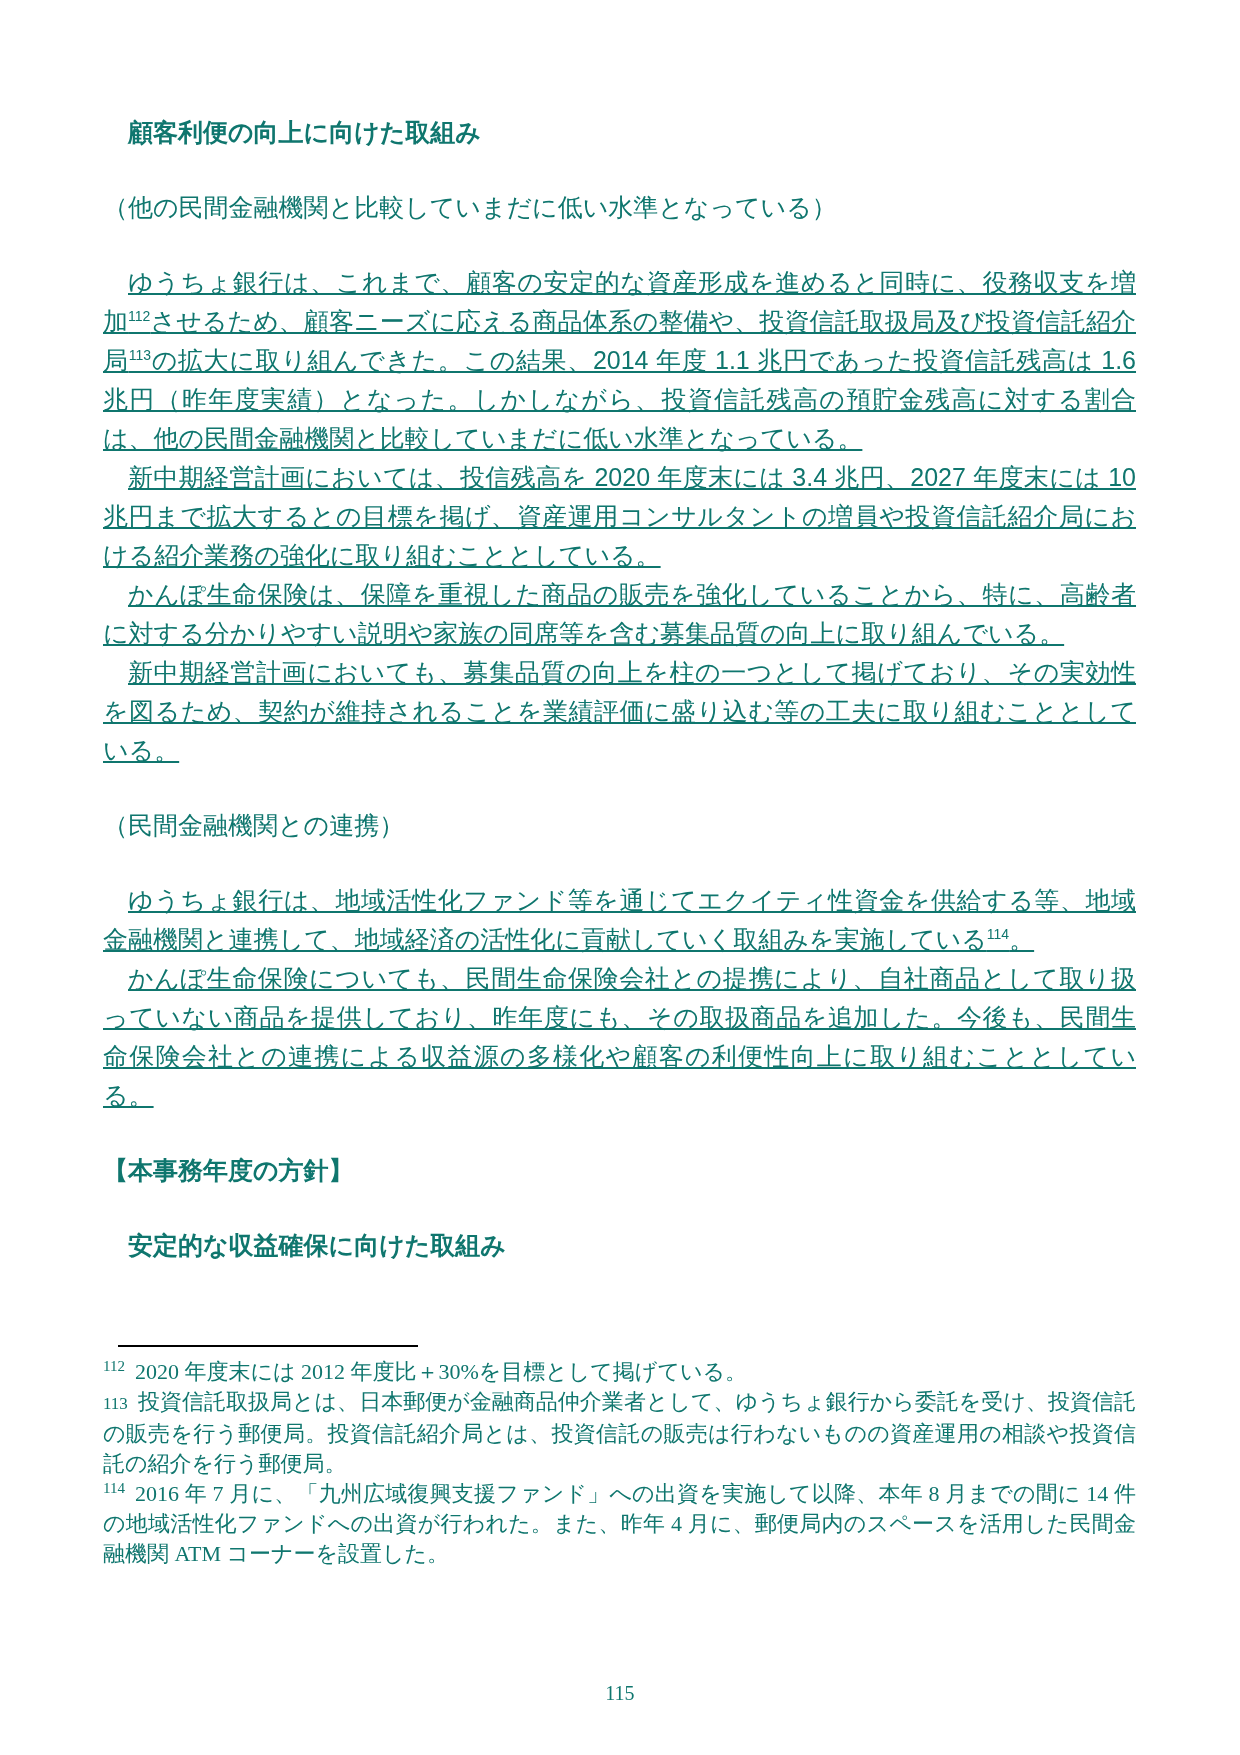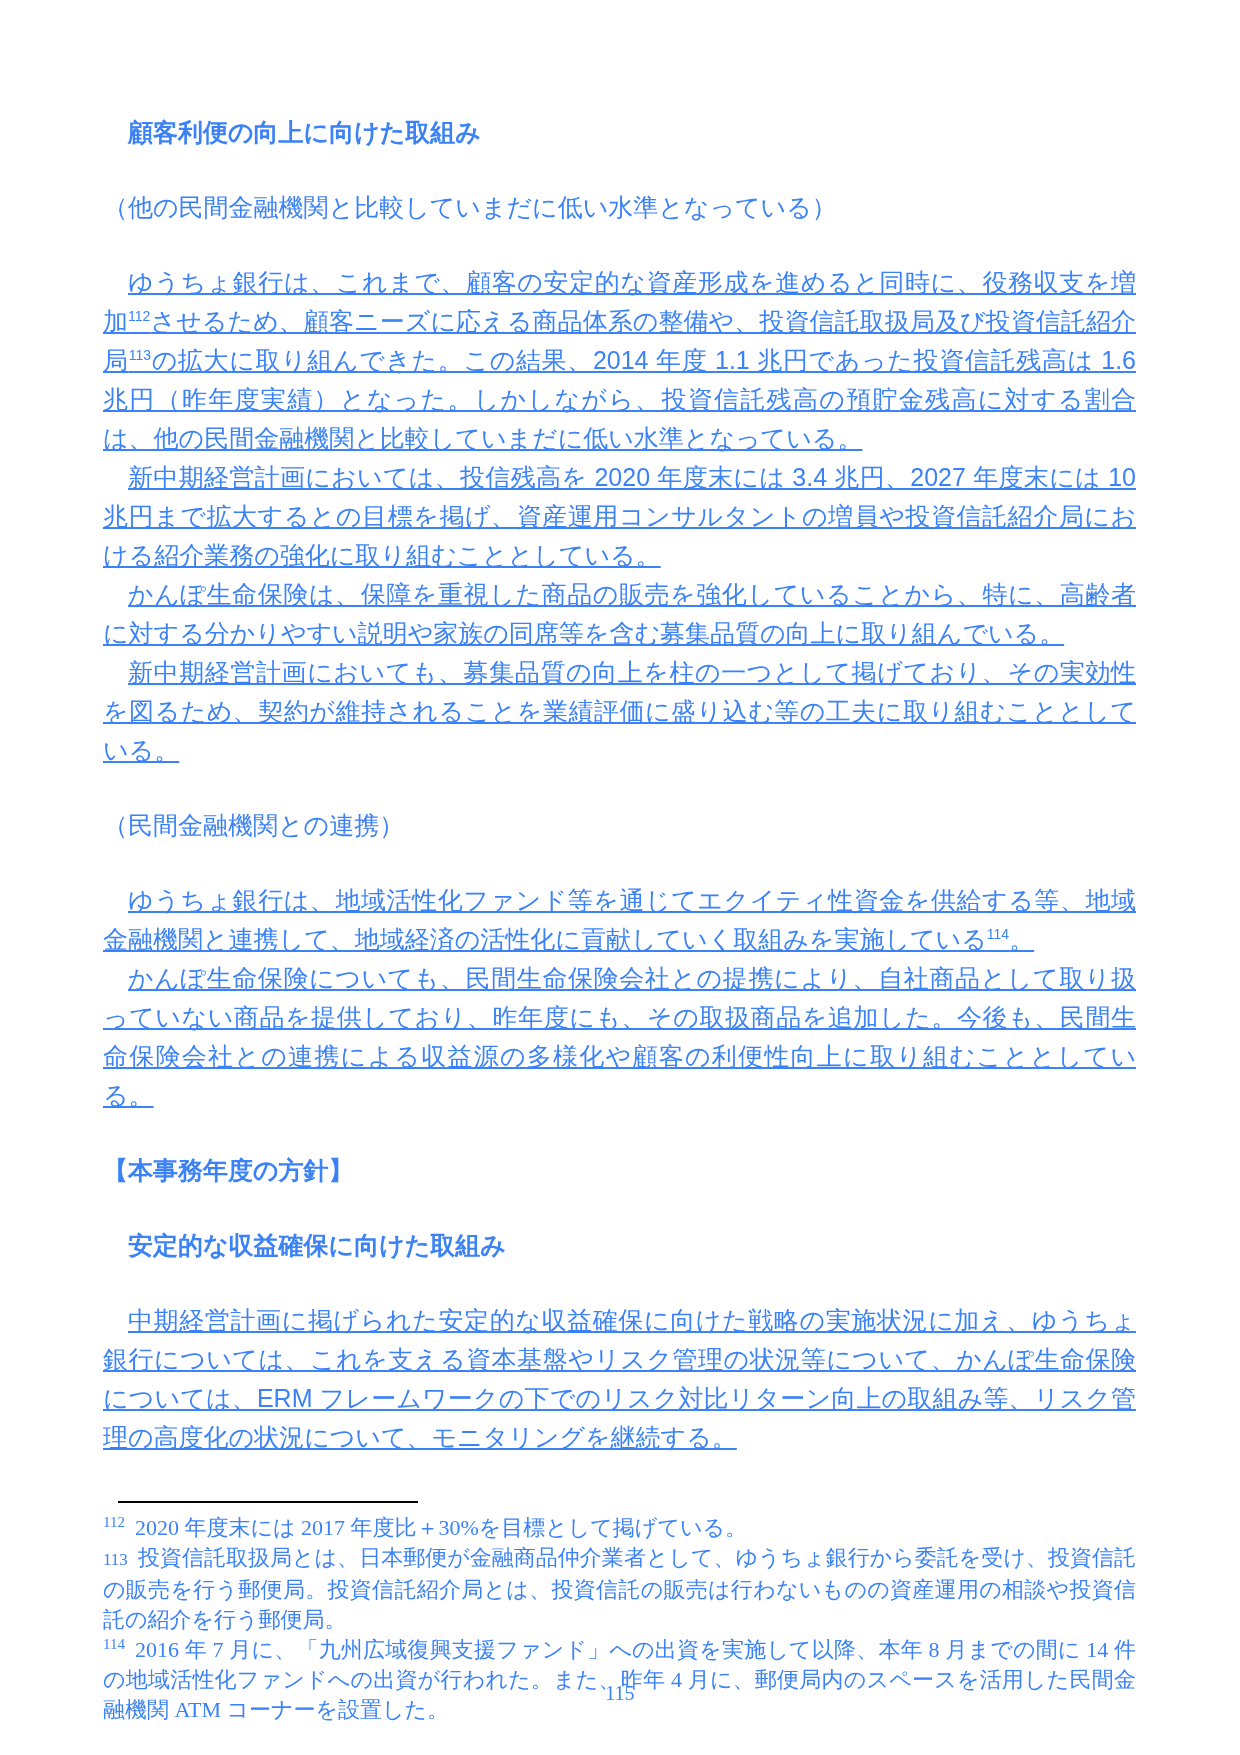--- a/index.html
+++ b/index.html
@@ -2,21 +2,21 @@
 <html><head>
 <meta charset="utf-8">
 <style>
   html, body { margin: 0; padding: 0; background: #fff; }
   .page {
     position: relative;
     width: 1240px;
     height: 1755px;
     box-sizing: border-box;
     background: #ffffff;
-    color: #3b82f6;
+    color: #0f766e;
     padding: 113px 104px 0 103px;
     overflow: hidden;
     font-family: "Liberation Sans", sans-serif;
   }
   .content { width: 1033px; }
   .heading {
     font-size: 25px;
     line-height: 39px;
     font-weight: bold;
   }
@@ -87,24 +87,23 @@
       <div class="spacer"></div>
       <div class="subheading"><span>（民間金融機関との連携）</span></div>
       <div class="spacer"></div>
       <div class="para"><span>ゆうちょ銀行は、地域活性化ファンド等を通じてエクイティ性資金を供給する等、地域金融機関と連携して、地域経済の活性化に貢献していく取組みを実施している</span><sup class="fnref">114</sup><span>。</span></div>
       <div class="para"><span>かんぽ生命保険についても、民間生命保険会社との提携により、自社商品として取り扱っていない商品を提供しており、昨年度にも、その取扱商品を追加した。今後も、民間生命保険会社との連携による収益源の多様化や顧客の利便性向上に取り組むこととしている。</span></div>
       <div class="spacer"></div>
       <div class="heading"><span>【本事務年度の方針】</span></div>
       <div class="spacer"></div>
       <div class="heading indent"><span>安定的な収益確保に向けた取組み</span></div>
       <div class="spacer"></div>
-      <div class="para"><span>中期経営計画に掲げられた安定的な収益確保に向けた戦略の実施状況に加え、ゆうちょ銀行については、これを支える資本基盤やリスク管理の状況等について、かんぽ生命保険については、ERM フレームワークの下でのリスク対比リターン向上の取組み等、リスク管理の高度化の状況について、モニタリングを継続する。</span></div>
     </div>
   <div class="footer-area">
     <hr class="footnote-sep">
     <div class="footnotes">
-        <div class="footnote"><sup class="fn-marker fn-marker-sup">112</sup><span>2020 年度末には 2017 年度比＋30%を目標として掲げている。</span></div>
+        <div class="footnote"><sup class="fn-marker fn-marker-sup">112</sup><span>2020 年度末には 2012 年度比＋30%を目標として掲げている。</span></div>
         <div class="footnote"><span class="fn-marker fn-marker-base">113</span><span>投資信託取扱局とは、日本郵便が金融商品仲介業者として、ゆうちょ銀行から委託を受け、投資信託の販売を行う郵便局。投資信託紹介局とは、投資信託の販売は行わないものの資産運用の相談や投資信託の紹介を行う郵便局。</span></div>
         <div class="footnote"><sup class="fn-marker fn-marker-sup">114</sup><span>2016 年 7 月に、「九州広域復興支援ファンド」への出資を実施して以降、本年 8 月までの間に 14 件の地域活性化ファンドへの出資が行われた。また、昨年 4 月に、郵便局内のスペースを活用した民間金融機関 ATM コーナーを設置した。</span></div>
       </div>
   </div>
   <div class="page-number">115</div>
 </div>
 
 </body></html>

